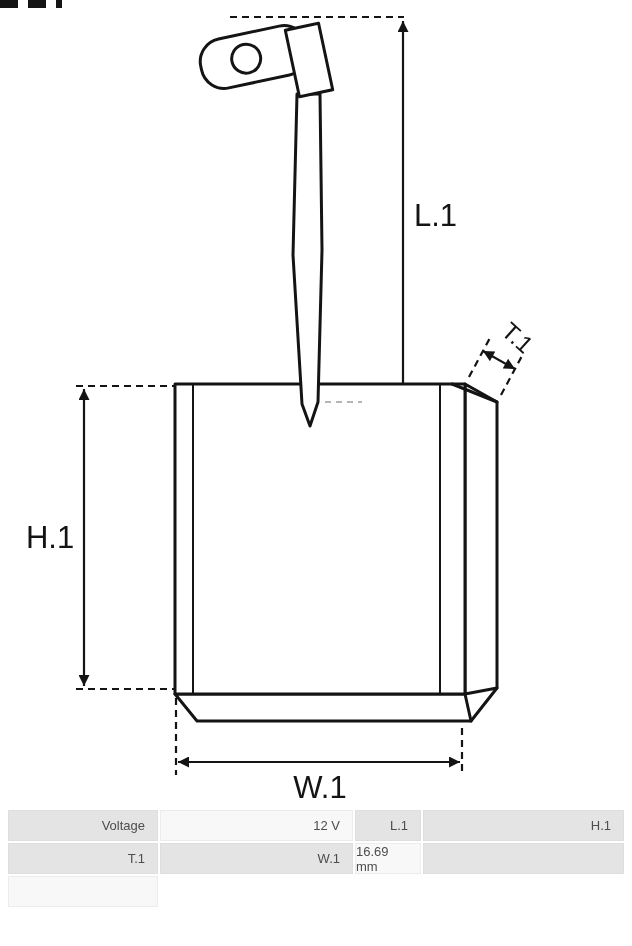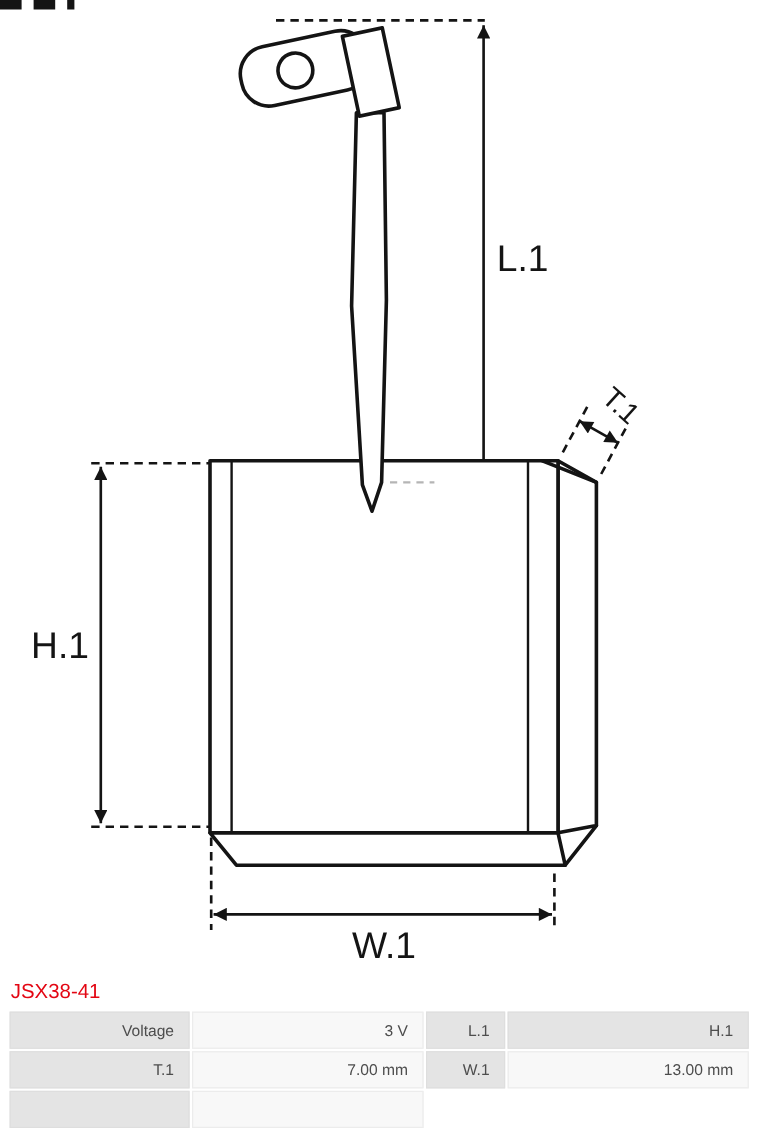--- a/index.html
+++ b/index.html
@@ -97,30 +97,28 @@
     <g transform="rotate(-12 309 60)">
       <rect x="292" y="26" width="34" height="68" class="part"></rect>
     </g>
 
     <text x="414" y="226" class="dimlabel">L.1</text>
     <text x="50" y="548" text-anchor="middle" class="dimlabel">H.1</text>
     <text x="320" y="798" text-anchor="middle" class="dimlabel">W.1</text>
     <text transform="translate(512,344) rotate(42)" text-anchor="middle" class="dimlabel dimlabel-small">T.1</text>
   </svg>
 
-  <div class="part-number">JSX38-41</div>
 
   <div class="spec-table">
     <div class="cell lbl">Voltage</div>
-    <div class="cell val">3 V</div>
+    <div class="cell val">12 V</div>
     <div class="cell lbl">L.1</div>
 
     <div class="cell lbl">H.1</div>
     <div class="cell lbl">T.1</div>
-    <div class="cell val">7.00 mm</div>
 
     <div class="cell lbl">W.1</div>
-    <div class="cell val">13.00 mm</div>
+    <div class="cell val">16.69 mm</div>
     <div class="cell lbl"></div>
     <div class="cell val"></div>
   </div>
 
 </div>
 
 </body></html>

